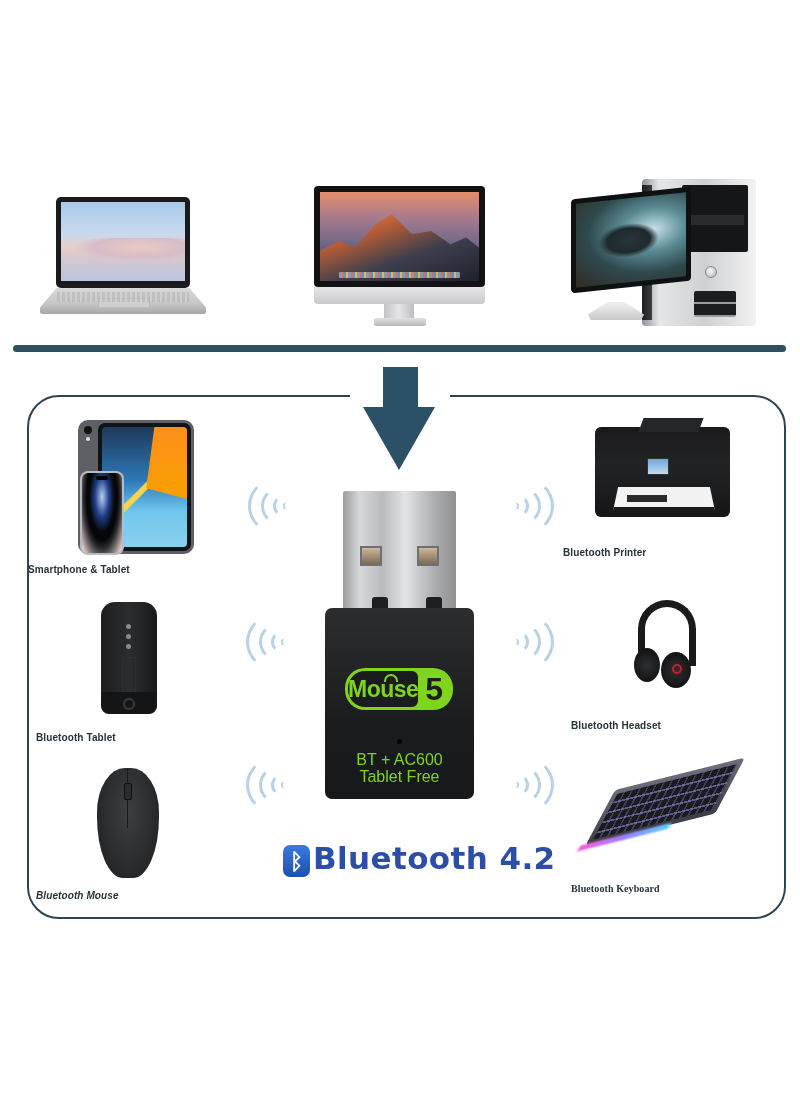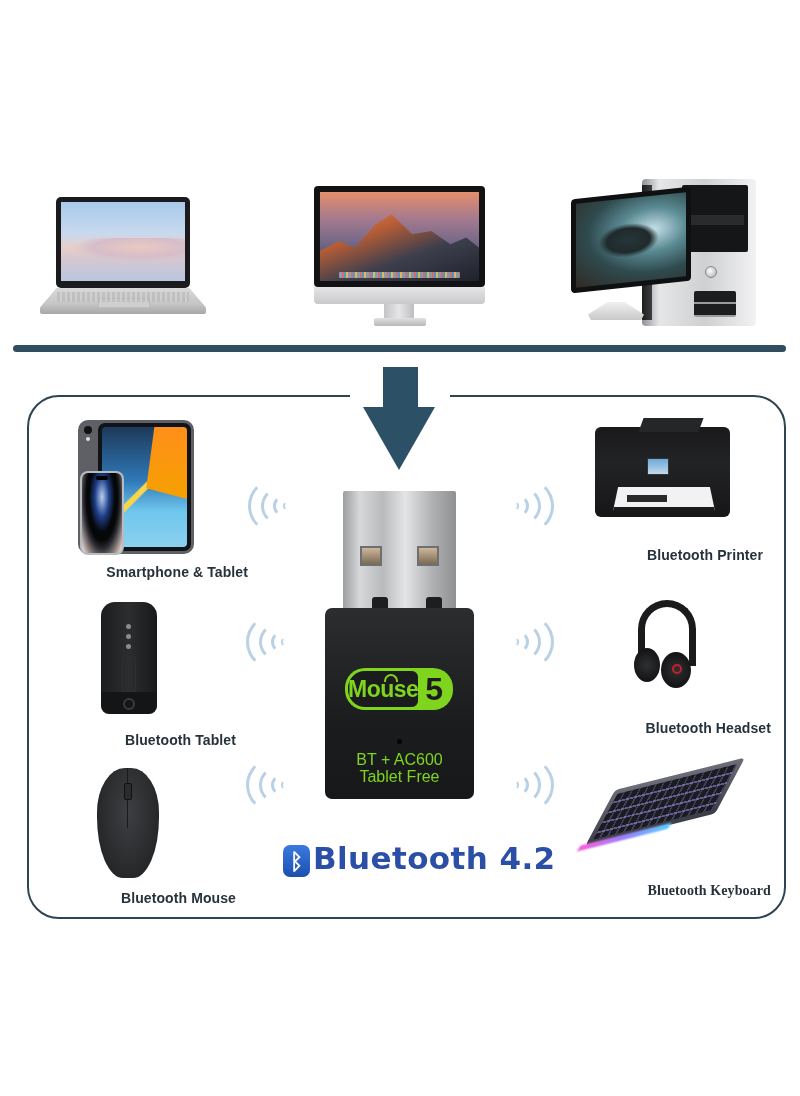--- a/index.html
+++ b/index.html
@@ -38,21 +38,21 @@
 
   
   .arrow-stem { left: 383px; top: 367px; width: 35px; height: 40px; background: #2c5166; }
   .arrow-head { left: 363px; top: 407px; width: 0; height: 0; border-left: 36px solid transparent; border-right: 36px solid transparent; border-top: 63px solid #2c5166; }
 
   
   .frame { left: 27px; top: 395px; width: 759px; height: 524px; border: 2px solid #2f4452; border-radius: 32px; }
   .frame-gap { left: 350px; top: 393px; width: 100px; height: 6px; background: #fff; }
 
   
-  .label { position: absolute; font-size: 14px; color: #26323a; font-weight: 700; white-space: nowrap; text-align: right; letter-spacing: 0.1px; }
+  .label { position: absolute; font-size: 10px; color: #26323a; font-weight: 700; white-space: nowrap; text-align: left; letter-spacing: 0.1px; }
 
   
   .tablet { left: 78px; top: 420px; width: 116px; height: 134px; background: #5e6066; border-radius: 10px; padding: 3px; }
   .tablet .cam { position: absolute; left: 6px; top: 6px; width: 8px; height: 8px; border-radius: 50%; background: #111; box-shadow: 0 9px 0 -2px #ddd; }
   .tablet .screen { position: absolute; left: 20px; top: 3px; right: 3px; bottom: 3px; background: #101418; border-radius: 7px; padding: 4px; }
   .tablet .screen .art { width: 100%; height: 100%; border-radius: 4px; background:
       linear-gradient(135deg, transparent 48%, #f9d54b 49%, #f9d54b 52%, transparent 53%),
       linear-gradient(180deg, #1d3a5a 0%, #2f79b8 45%, #6fc6ec 70%, #8ad1ef 100%); position: relative; overflow: hidden; }
   .tablet .screen .art::after { content: ""; position: absolute; right: 0; top: 0; width: 48%; height: 60%; background: linear-gradient(180deg, #ff8f1a, #f5a000); clip-path: polygon(20% 0, 100% 0, 100% 100%, 0 85%); }
   .phone { left: 80px; top: 471px; width: 44px; height: 84px; background: #b8bbc2; border-radius: 8px; padding: 2px; }
@@ -171,41 +171,41 @@
 <div>
   <div class="abs tablet">
     <div class="cam"></div>
     <div class="screen">
         <div class="art"></div>
       </div>
   </div>
   <div class="abs phone">
       <div class="screen"></div>
     </div>
-  <div class="label" style="left:48px; top:564px; width:200px;">Smartphone &amp; Tablet</div>
+  <div class="label" style="left:28px; top:564px; width:200px;">Smartphone &amp; Tablet</div>
 </div>
 
 <div>
   <div class="abs speaker">
     <div class="dot" style="top:22px"></div>
       <div class="dot" style="top:32px"></div>
       <div class="dot" style="top:42px"></div>
     <div class="strip"></div>
     <div class="base"></div>
       <div class="knob"></div>
   </div>
   <div class="label" style="left:36px; top:732px; width:200px;">Bluetooth Tablet</div>
 </div>
 
 <div>
   <div class="abs mouse">
       <div class="line"></div>
       <div class="wheel"></div>
     </div>
-  <div class="label" style="left:36px; top:890px; width:200px;">Bluetooth Mouse</div>
+  <div class="label" style="left:36px; top:890px; width:200px;font-style:italic;">Bluetooth Mouse</div>
 </div>
 
 <div>
   <div class="abs printer">
     <div class="lid"></div>
       <div class="lcd"></div>
       <div class="paper"></div>
   </div>
   <div class="label" style="left:563px; top:547px; width:200px;">Bluetooth Printer</div>
 </div>

